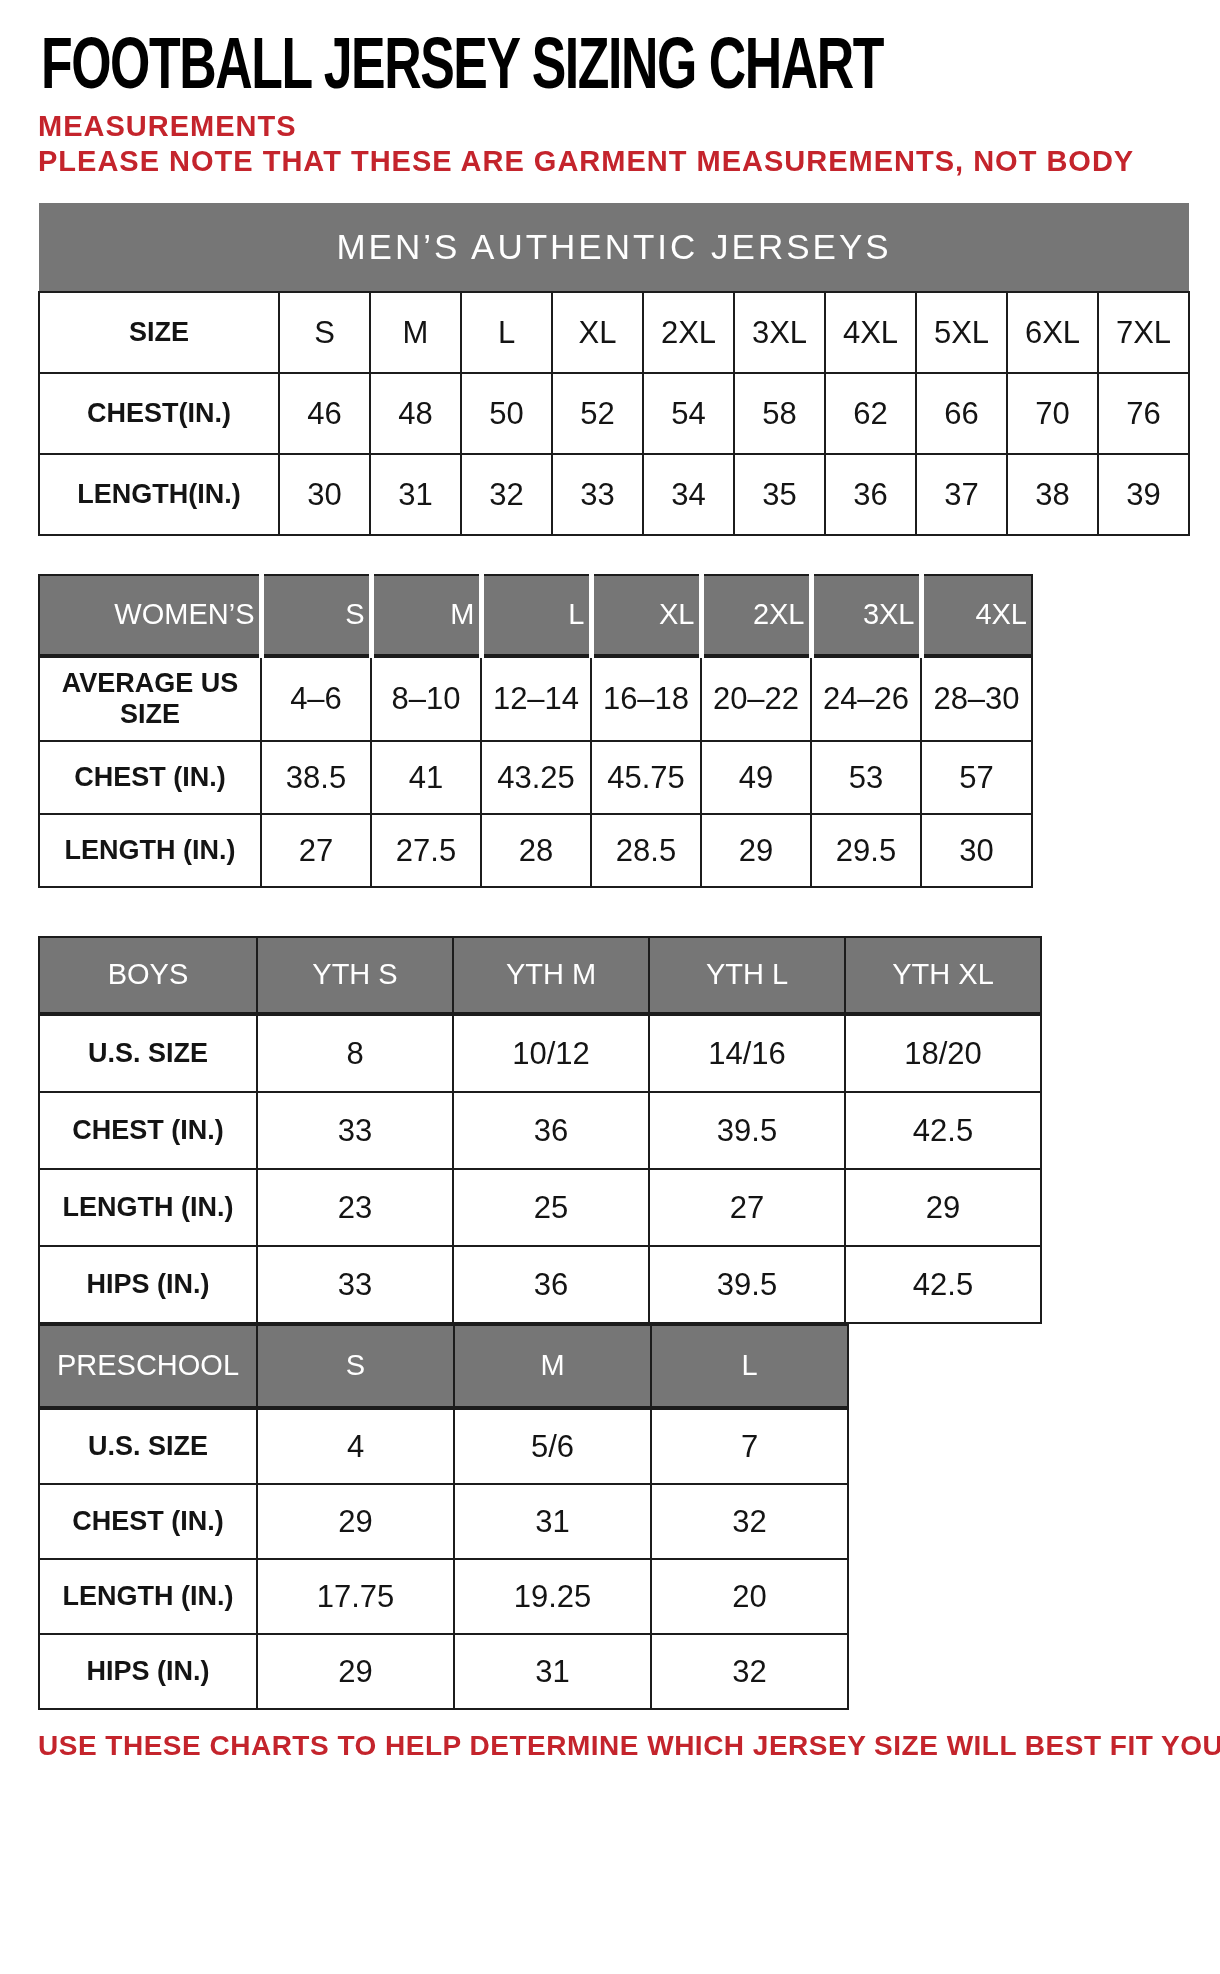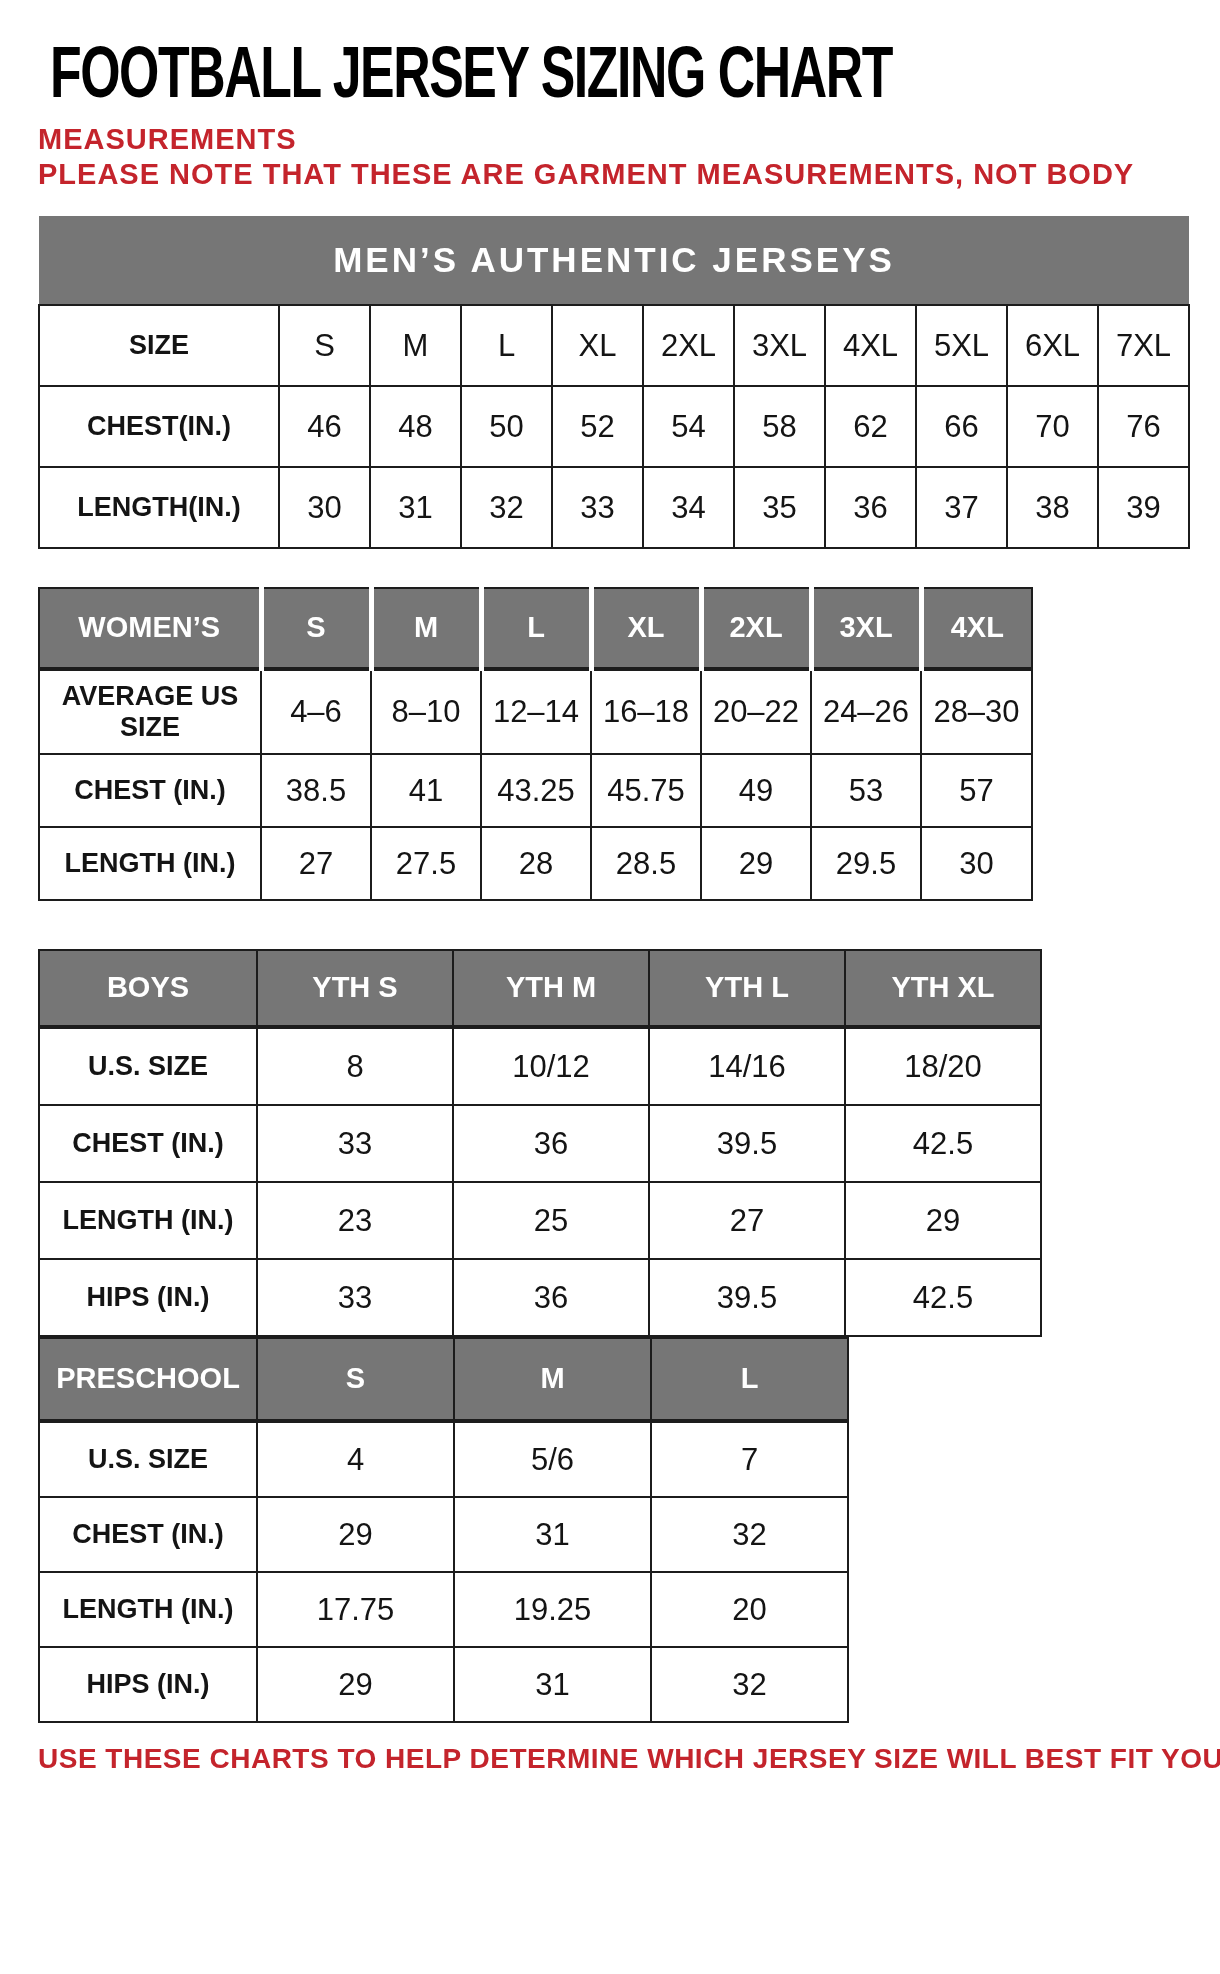--- a/index.html
+++ b/index.html
@@ -8,21 +8,21 @@
     width:1220px;
     height:1974px;
     background:var(--page-bg, #fff);
     font-family:"Liberation Sans", sans-serif;
     color:var(--text-black, #141414);
     overflow:hidden;
     box-sizing:border-box;
     padding:24px 30px 0 38px;
   }
   h1.title {
-    margin:12px;
+    margin:3px;
     line-height:72px;
     height:74px;
     white-space:nowrap;
   }
   .title-inner {
     display:inline-block;
     font-size:72px;
     font-weight:bold;
     letter-spacing:-2px;
     transform:scaleX(0.72);
@@ -51,21 +51,21 @@
   }
   table.t th, table.t td {
     text-align:center;
     vertical-align:middle;
     padding:0 4px;
     overflow:hidden;
   }
   table.t thead th {
     background:var(--header-gray, #767676);
     color:var(--header-text, #fff);
-    font-weight:bold;
+    font-weight:normal;
     font-size:29px;
   }
   table.t tbody td {
     border:2px solid var(--grid-black, #1c1c1c);
     font-size:31px;
     background:#fff;
   }
   table.t tbody td.rowlabel { font-size:27px;font-weight:bold; }
 
   
@@ -75,20 +75,21 @@
     font-size:35px;
     letter-spacing:3px;
   }
   .t-mens tbody td { height:79px; }
 
   
   .t-womens thead th {
     height:78px;
     border:2px solid var(--grid-black, #1c1c1c);
     border-bottom:4px solid var(--grid-black, #1c1c1c);
+    text-align:right;
   }
   .t-womens thead th + th { border-left:5px solid #ffffff; }
   .t-womens tbody tr:first-child td { height:82px; }
   .t-womens tbody td { height:71px;margin-left:40px; }
 
   
   .t-boys thead th {
     height:74px;
     border:2px solid var(--grid-black, #1c1c1c);
     border-bottom:4px solid var(--grid-black, #1c1c1c);

